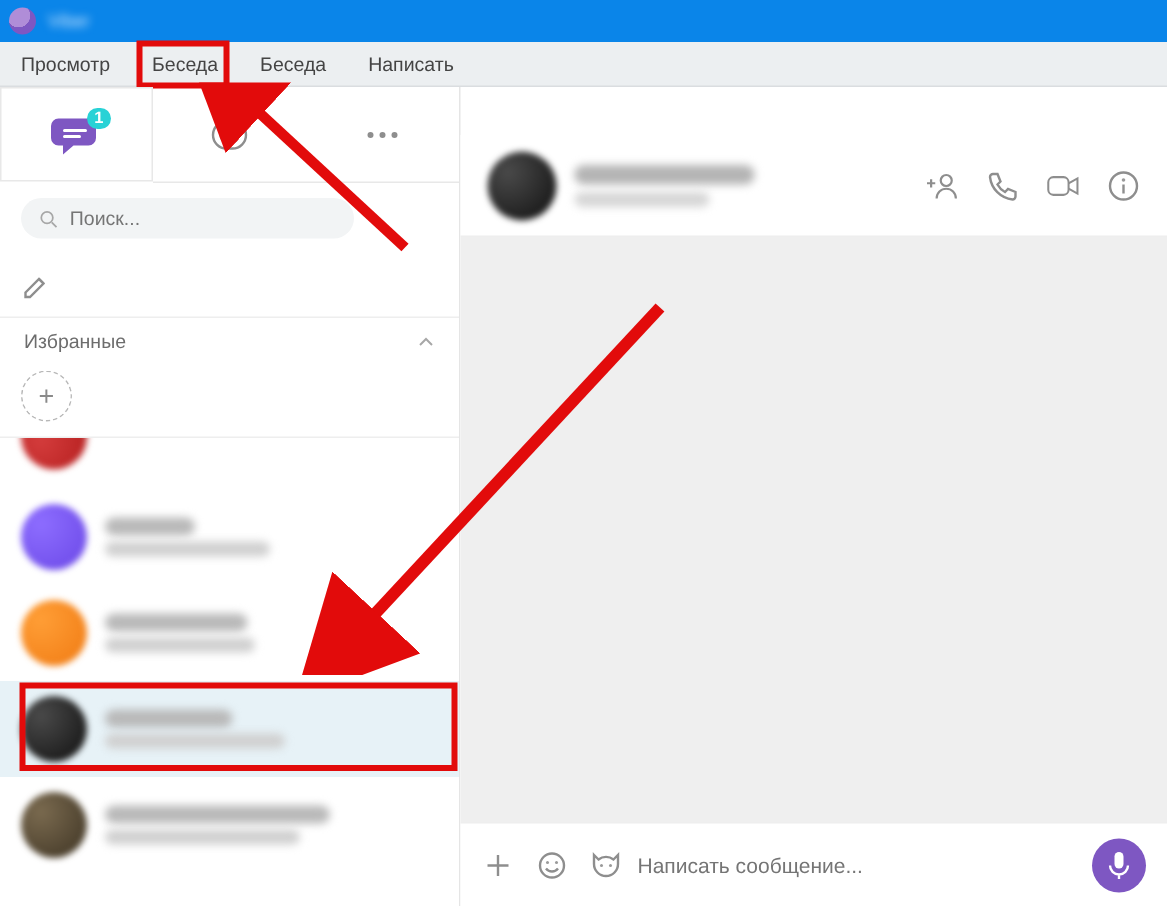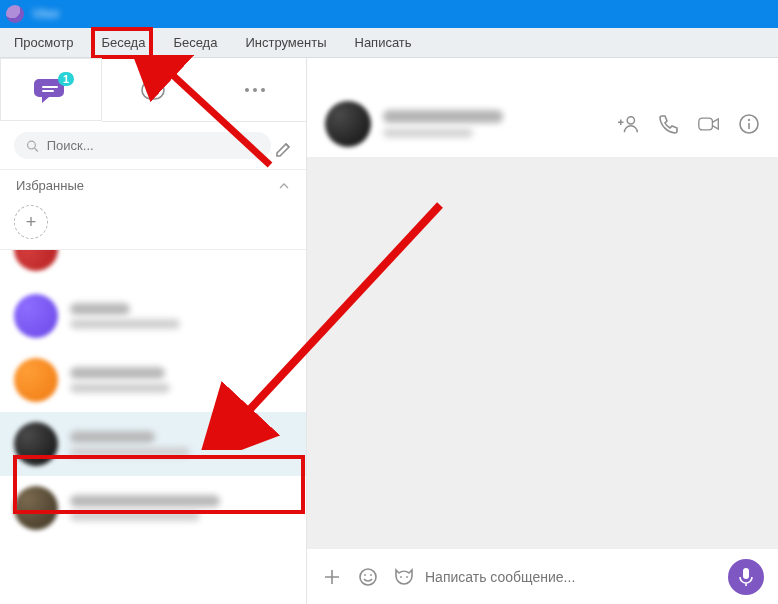--- a/index.html
+++ b/index.html
@@ -39,21 +39,21 @@
   
   .ltabs { height: 64px; display: flex; border-bottom: 1px solid #e8e8e8; }
   .ltab { flex: 1; display: flex; align-items: center; justify-content: center; position: relative; }
   .ltab.active { background: #fff; box-shadow: 0 1px 0 #fff, 0 0 0 1px #e8e8e8 inset; }
   .badge {
     position: absolute; top: 14px; right: 28px;
     background: #28d2d6; color: #fff; font-size: 11px; font-weight: 700;
     border-radius: 8px; padding: 1px 5px;
   }
   
-  .searchrow { display: flex; align-items: flex-end; padding: 10px 12px 10px 14px; gap: 3px; }
+  .searchrow { display: flex; align-items: flex-start; padding: 10px 12px 10px 14px; gap: 22px; flex-direction: column; }
   .searchbox {
     flex: 1; display: flex; align-items: center; gap: 8px;
     background: #f2f4f5; border-radius: 18px; padding: 6px 12px; color: #9aa0a4;
   }
   .searchbox input {
     border: none; background: transparent; outline: none; font-size: 13px; color: #555;
     width: 100%;
   }
   .compose-btn { width: 20px; height: 20px; color: #8e8e8e; }
   
@@ -124,21 +124,20 @@
 
 <div class="titlebar">
   <div class="app-icon"></div>
   <div class="app-title">Viber</div>
 </div>
 
 <div class="menubar">
   <div class="menu-item">Просмотр</div>
   <div class="menu-item">Беседа</div>
   <div class="menu-item">Беседа</div>
-  <div class="menu-item">Инструменты</div>
   <div class="menu-item">Написать</div>
 </div>
 
 <div class="menu-highlight" style="left:91px; top:27px; width:62px; height:32px;"></div>
 
 <div class="main">
 
   <div class="left">
     <div class="ltabs">
       <div class="ltab active" style="background:#fff;">

